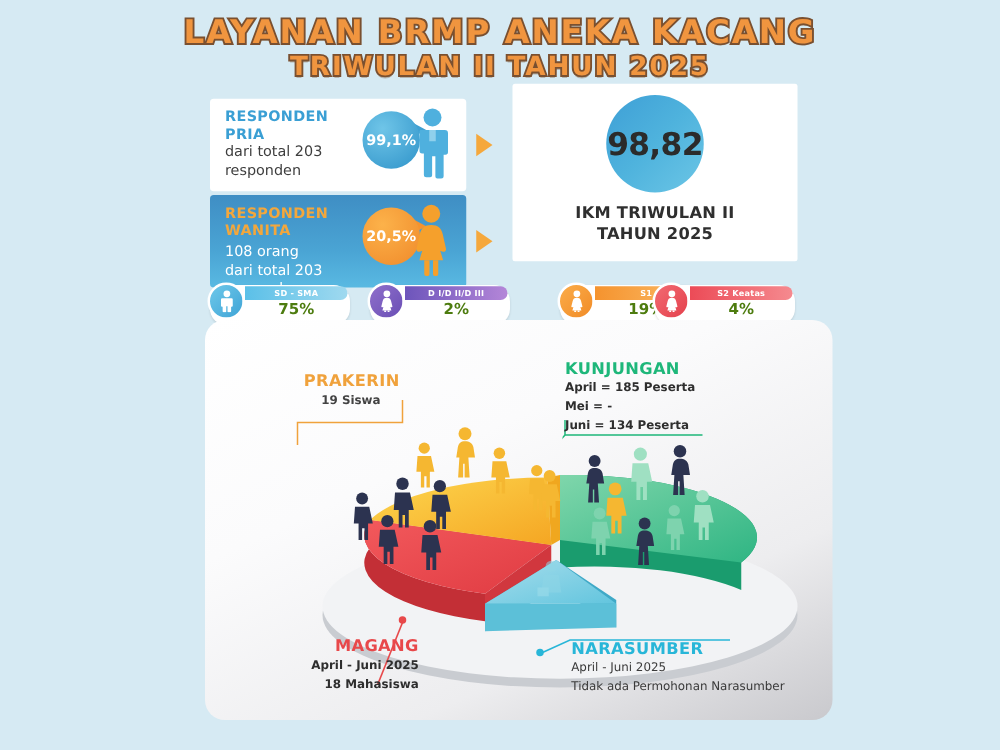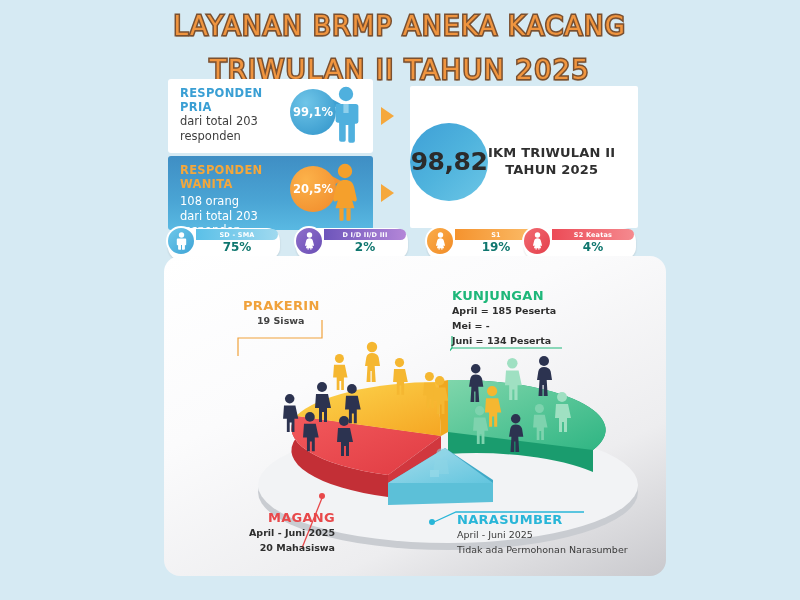--- a/index.html
+++ b/index.html
@@ -22,30 +22,30 @@
 
   
   .title-wrap {
     position: absolute;
     left: 0; top: 12px;
     width: 800px;
     text-align: center;
   }
   .title-line {
     font-family: "DejaVu Sans", sans-serif;
-    font-weight: normal;
+    font-weight: bold;
     color: #f0953f;
     letter-spacing: 1.5px;
     line-height: 1.08;
     -webkit-text-stroke: 3px #7a5030;
     paint-order: stroke fill;
     text-shadow: 0 2px 0 rgba(120,80,48,.35);
   }
   .title-line.l1 { font-size: 26px; }
-  .title-line.l2 { font-size: 27px; margin-top: 15px; }
+  .title-line.l2 { font-size: 21px; margin-top: 2px; }
 
   
   .card-pria {
     position: absolute;
     left: 168px; top: 79px;
     width: 205px; height: 74px;
     background: #ffffff;
     border-radius: 3px;
     overflow: hidden;
   }
@@ -125,26 +125,26 @@
     border-style: solid;
     border-width: 9px 0 9px 13px;
     border-color: transparent transparent transparent #f5a83c;
   }
   .arrow-pria   { left: 381px; top: 107px; }
   .arrow-wanita { left: 381px; top: 184px; }
 
   
   .ikm-panel {
     position: absolute;
-    left: 410px; top: 86px;
+    left: 410px; top: 67px;
     width: 228px; height: 142px;
     background: #ffffff;
     border-radius: 2px;
     display: flex;
-    flex-direction: row;
+    flex-direction: column;
     align-items: center;
     justify-content: flex-start;
   }
   .ikm-circle {
     margin-top: 9px;
     width: 78px; height: 78px;
     border-radius: 50%;
     background: linear-gradient(135deg,#3e9fd6 0%, #4fb3dd 50%, #6cc6e6 100%);
     display: flex;
     align-items: center;
@@ -204,25 +204,25 @@
     letter-spacing: .2px;
   }
   .pill-val {
     position: absolute;
     left: 28px; top: 12px;
     width: 82px;
     text-align: center;
     font-family: "DejaVu Sans", sans-serif;
     font-weight: bold;
     font-size: 12px;
-    color: #0f766e;
+    color: #4d7c0f;
   }
   .pill1 { left: 168px; }
   .pill2 { left: 296px; }
-  .pill3 { left: 427px; }
+  .pill3 { left: 448px; }
   .pill4 { left: 524px; }
 
   
   .bottom-panel {
     position: absolute;
     left: 164px; top: 256px;
     width: 502px; height: 320px;
     border-radius: 16px;
     background: linear-gradient(155deg,#ffffff 0%, #fbfbfc 35%, #ededef 72%, #c9c9cd 100%);
   }
@@ -515,21 +515,21 @@
     <div class="c-body bold">Juni =  134 Peserta</div>
   </div>
 
   <svg class="lead-line" style="left:296px; top:492px;" width="40" height="60" viewBox="0 0 40 60">
     <circle cx="26" cy="4" r="3" fill="#e8484a"></circle>
     <path d="M26 6 L6 56" stroke="#e8484a" stroke-width="1.3" fill="none"></path>
   </svg>
   <div class="callout co-magang">
     <div class="c-head">MAGANG</div>
     <div class="c-body bold">April - Juni 2025</div>
-    <div class="c-body bold">20 Mahasiswa</div>
+    <div class="c-body bold">18 Mahasiswa</div>
   </div>
 
   <svg class="lead-line" style="left:428px; top:500px;" width="160" height="40" viewBox="0 0 160 40">
     <circle cx="4" cy="22" r="3" fill="#28b6d8"></circle>
     <path d="M6 22 L28 12 L156 12" stroke="#28b6d8" stroke-width="1.3" fill="none"></path>
   </svg>
   <div class="callout co-narasumber">
     <div class="c-head">NARASUMBER</div>
     <div class="c-body">April - Juni 2025</div>
     <div class="c-body">Tidak ada Permohonan Narasumber</div>

